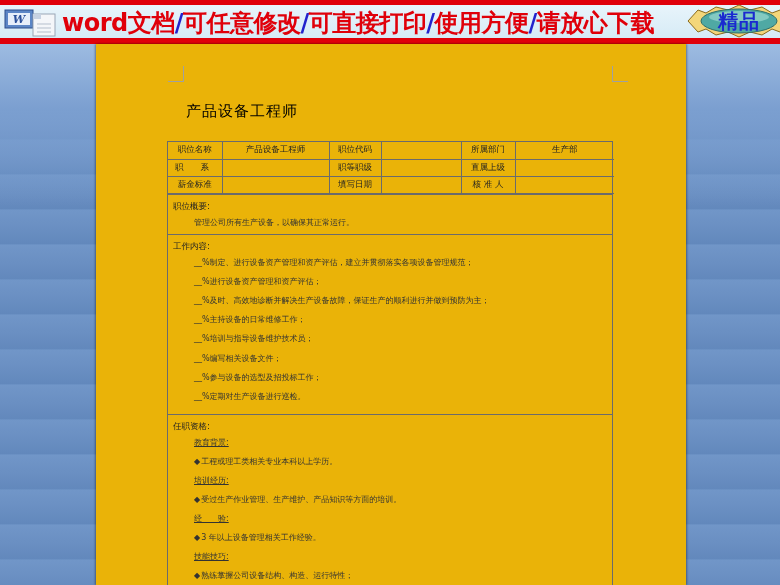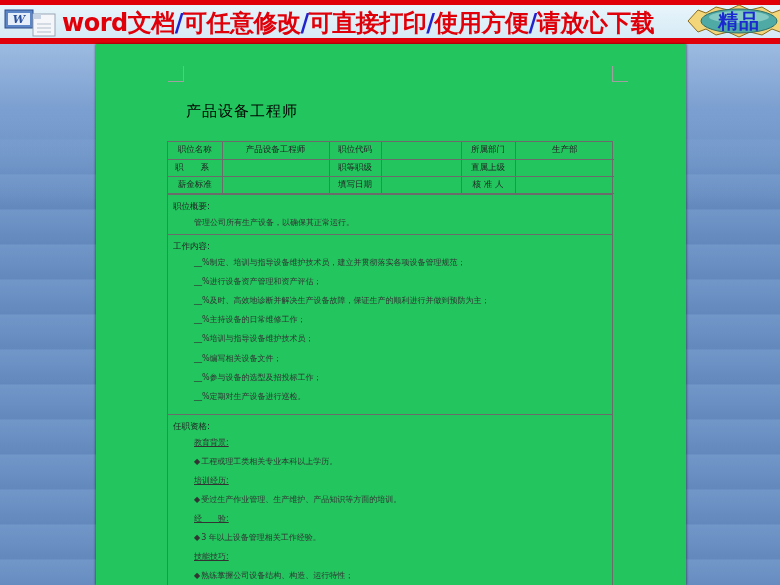--- a/index.html
+++ b/index.html
@@ -38,21 +38,21 @@
   .left-panel {
     position: absolute; left: 0; top: 44px; width: 96px; height: 541px;
     background: linear-gradient(180deg, #9dbbe1 0%, #7b9fd0 12%, transparent 30%);
   }
   .right-panel {
     position: absolute; left: 686px; top: 44px; width: 94px; height: 541px;
     background: linear-gradient(180deg, #9dbbe1 0%, #7b9fd0 12%, transparent 30%);
   }
   .page {
     position: absolute; left: 96px; top: 44px; width: 590px; height: 541px;
-    background: #22c55e;
+    background: #eab308;
     box-shadow: -1px 0 2px rgba(0,0,0,0.35), 1px 0 2px rgba(0,0,0,0.35);
   }
   .corner { position: absolute; width: 16px; height: 16px; border-color: #a0a0a0; border-style: solid; }
   .corner-tl { left: 72px; top: 22px; border-width: 0 1px 1px 0; }
   .corner-tr { left: 516px; top: 22px; border-width: 0 0 1px 1px; }
   .doc-title {
     position: absolute; left: 90px; top: 58px;
     font-family: "DejaVu Serif", serif; font-size: 15px; color: #000; letter-spacing: 1px;
   }
   .doc {
@@ -151,21 +151,21 @@
     </tbody>
       </table>
 
     <div class="section" style="border-top:1px solid #6b6b6b;height:40px;">
       <div class="sec-head">职位概要:</div>
       <div class="summary">管理公司所有生产设备，以确保其正常运行。</div>
     </div>
 
     <div class="section" style="height:180px;">
       <div class="sec-head">工作内容:</div>
-      <div class="sec-line">__%制定、培训与指导设备维护技术员，建立并贯彻落实各项设备管理规范；</div>
+      <div class="sec-line">__%制定、进行设备资产管理和资产评估，建立并贯彻落实各项设备管理规范；</div>
       <div class="sec-line">__%进行设备资产管理和资产评估；</div>
       <div class="sec-line">__%及时、高效地诊断并解决生产设备故障，保证生产的顺利进行并做到预防为主；</div>
       <div class="sec-line">__%主持设备的日常维修工作；</div>
       <div class="sec-line">__%培训与指导设备维护技术员；</div>
       <div class="sec-line">__%编写相关设备文件；</div>
       <div class="sec-line">__%参与设备的选型及招投标工作；</div>
       <div class="sec-line">__%定期对生产设备进行巡检。</div>
     </div>
 
     <div class="section" style="height:200px;">

